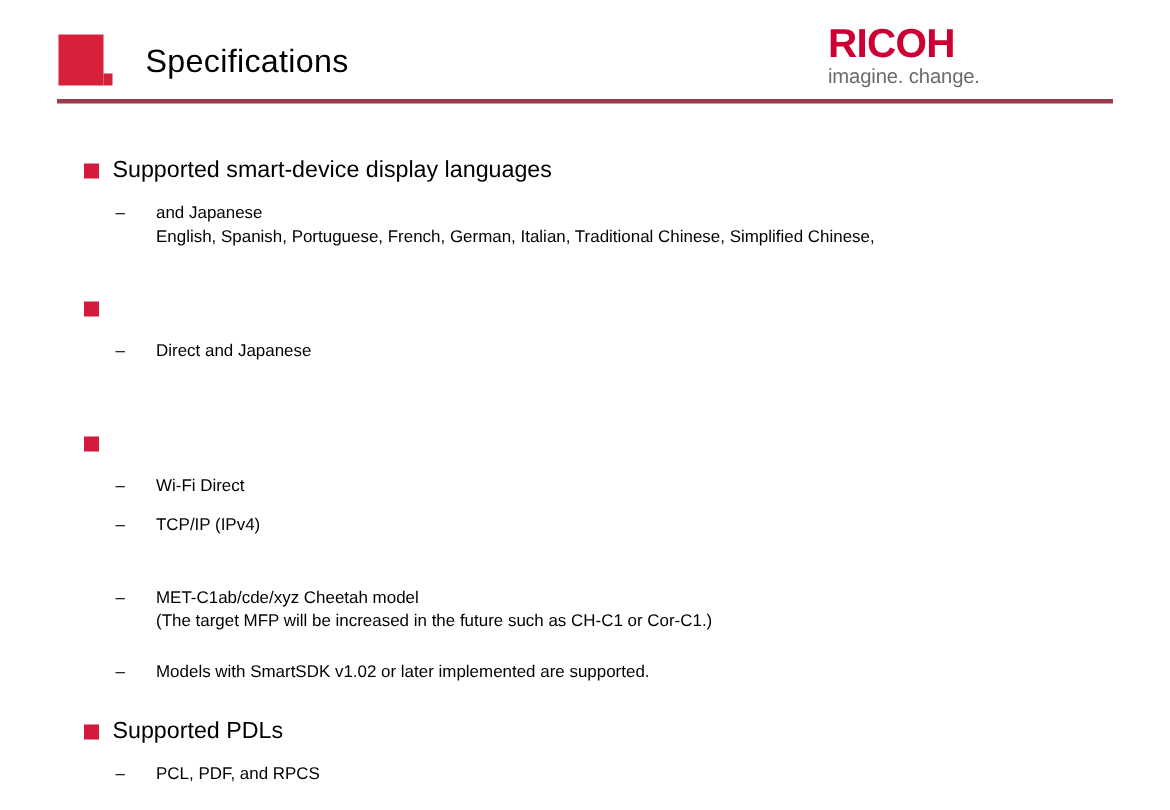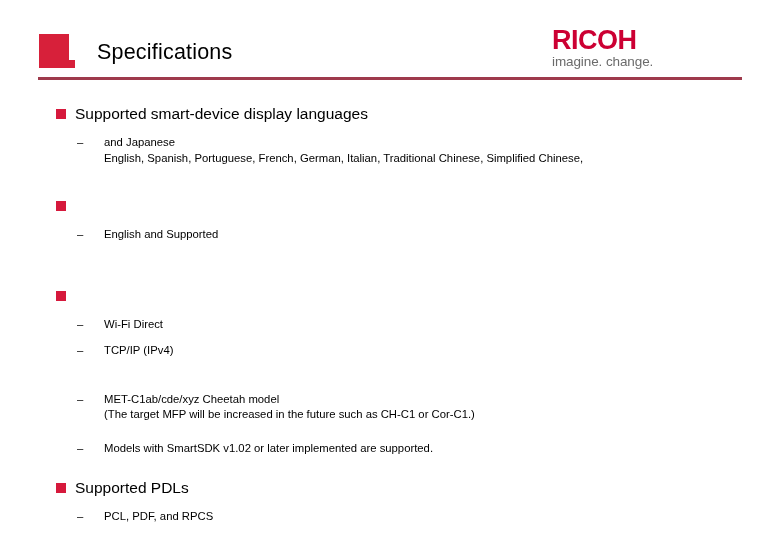--- a/index.html
+++ b/index.html
@@ -22,21 +22,21 @@
     inset: 0;
     width: 780px;
     height: 540px;
     background: #ffffff;
   }
 
   
   .header {
     position: absolute;
     left: 0;
-    top: 11px;
+    top: 0;
     width: 716px;
     height: 72px;
   }
 
   .title-marker {
     position: absolute;
     left: 39px;
     top: 23px;
     width: 30px;
     height: 34px;
@@ -194,21 +194,21 @@
 
     <div class="sp-c"></div>
 
     <div class="section">
       <div class="section-head">
         <span class="sq-bullet"></span>
       </div>
       <div class="sp-a"></div>
       <div class="sub-item">
         <span class="dash-bullet">–</span>
-        <span class="sub-line">English and Supported</span>
+        <span class="sub-line">Direct and Japanese</span>
       </div>
     </div>
 
     <div class="sp-c"></div>
     <div class="sp-d"></div>
 
     <div class="section">
       <div class="section-head">
         <span class="sq-bullet"></span>
       </div>

